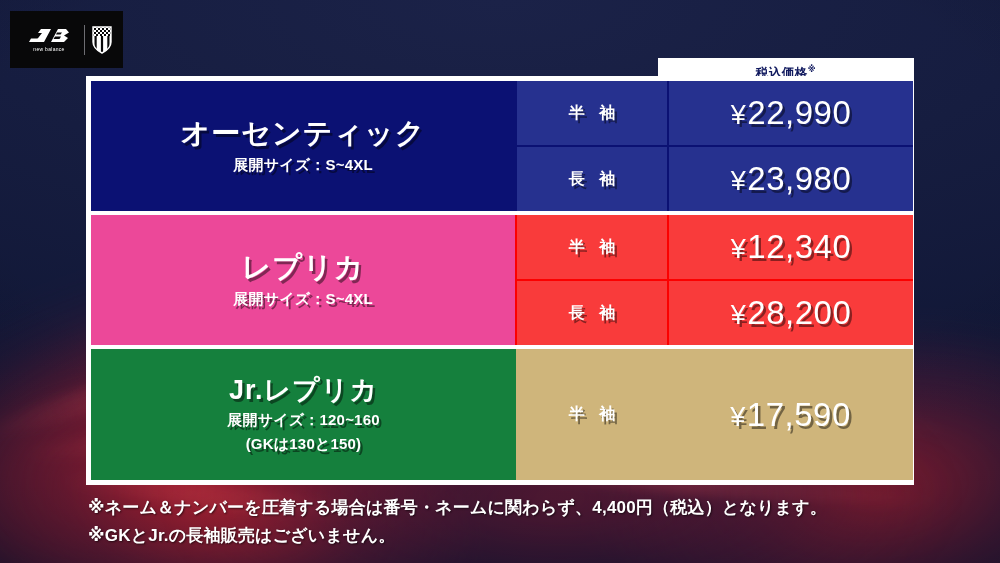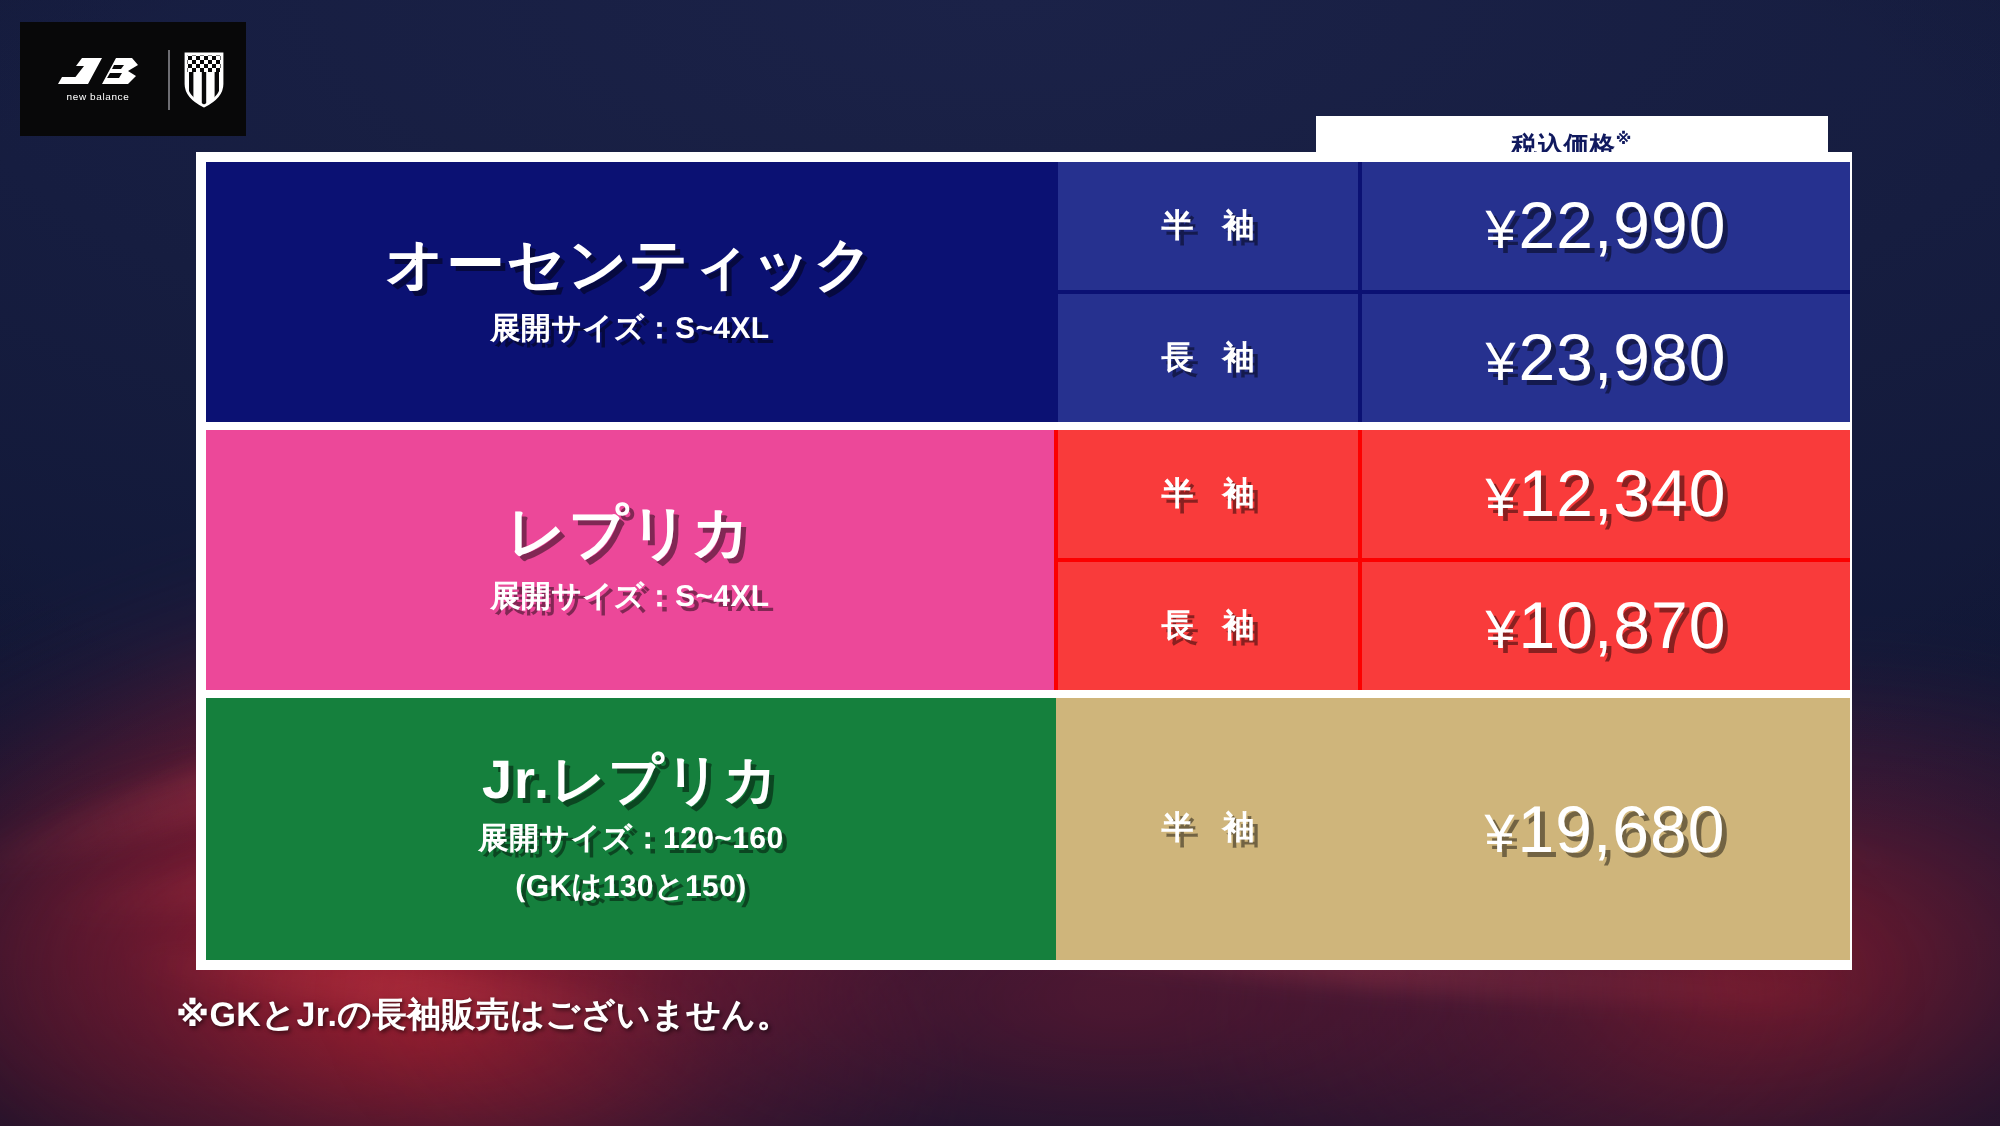--- a/index.html
+++ b/index.html
@@ -42,21 +42,21 @@
   #logo-box{position:absolute;left:10px;top:11px;width:113px;height:57px;
     background:#080809;display:flex;align-items:center;justify-content:center;gap:0;}
   .logo-half{display:flex;align-items:center;justify-content:center;}
   .nb-wrap{width:56px;display:flex;flex-direction:column;align-items:center;gap:2px;}
   .nb-word{font-size:5px;letter-spacing:.3px;color:#fff;font-family:"Liberation Sans",sans-serif;
     transform:scaleY(.95);}
   .logo-sep{width:1px;height:30px;background:#6d6d72;margin:0 7px;}
   .crest{width:20px;height:28px;}
 
   
-  #table-frame{position:absolute;left:98px;top:76px;width:828px;height:409px;
+  #table-frame{position:absolute;left:86px;top:76px;width:828px;height:409px;
     background:#ffffff;padding:5px;box-sizing:border-box;}
   #tax-header{position:absolute;left:658px;top:58px;width:256px;height:24px;
     background:#ffffff;display:flex;align-items:flex-end;justify-content:center;}
   #tax-header .t{font-size:12.5px;font-weight:bold;color:#10195e;letter-spacing:.5px;}
   #tax-header .t .mark{font-size:8px;vertical-align:super;}
 
   table{border-collapse:collapse;width:818px;height:399px;table-layout:fixed;}
   td{padding:0;vertical-align:middle;text-align:center;position:relative;}
 
   .col-name{width:424px;}
@@ -193,40 +193,41 @@
         </td>
         <td class="col-price c-red-cell sep-h-red">
           <span class="price shadow"><span class="yen">¥</span><span>12,340</span></span>
         </td>
       </tr>
       <tr>
         <td class="col-sleeve c-red-cell sep-v-red">
           <span class="sleeve shadow">長 袖</span>
         </td>
         <td class="col-price c-red-cell">
-          <span class="price shadow"><span class="yen">¥</span><span>10,870</span></span>
+          <span class="price shadow"><span class="yen">¥</span><span>28,200</span></span>
         </td>
       </tr>
 
       <tr>
           <td class="row-gap" colspan="3"></td>
         </tr>
 
       <tr>
         <td class="col-name c-gold-name">
           <div class="name-main jr shadow">Jr.レプリカ</div>
           <div class="name-sub shadow">展開サイズ：120~160</div>
           <div class="name-sub shadow">(GKは130と150)</div>
         </td>
         <td class="col-sleeve c-gold-cell">
           <span class="sleeve shadow">半 袖</span>
         </td>
         <td class="col-price c-gold-cell">
-          <span class="price shadow"><span class="yen">¥</span><span>19,680</span></span>
+          <span class="price shadow"><span class="yen">¥</span><span>17,590</span></span>
         </td>
       </tr>
     </tbody>
   </table>
 </div>
 
 <div id="notes">
+  <p>※ネーム＆ナンバーを圧着する場合は番号・ネームに関わらず、4,400円（税込）となります。</p>
   <p>※GKとJr.の長袖販売はございません。</p>
 </div>
 
 </body></html>

